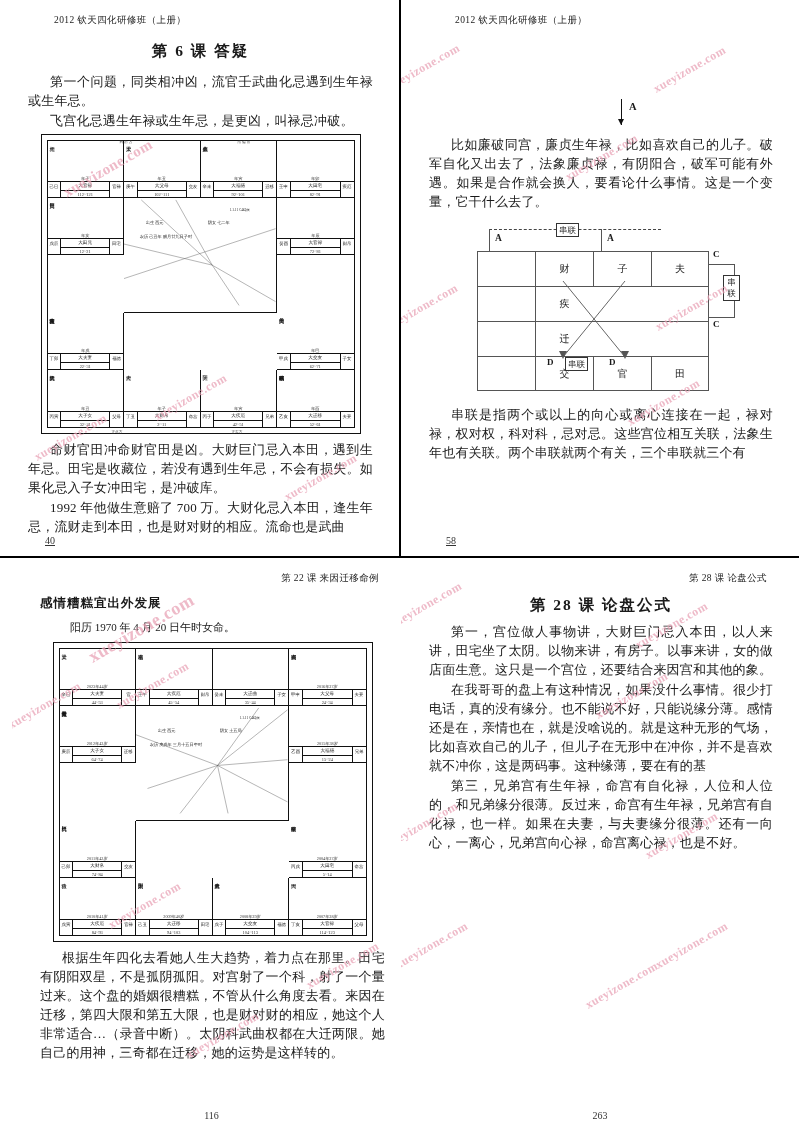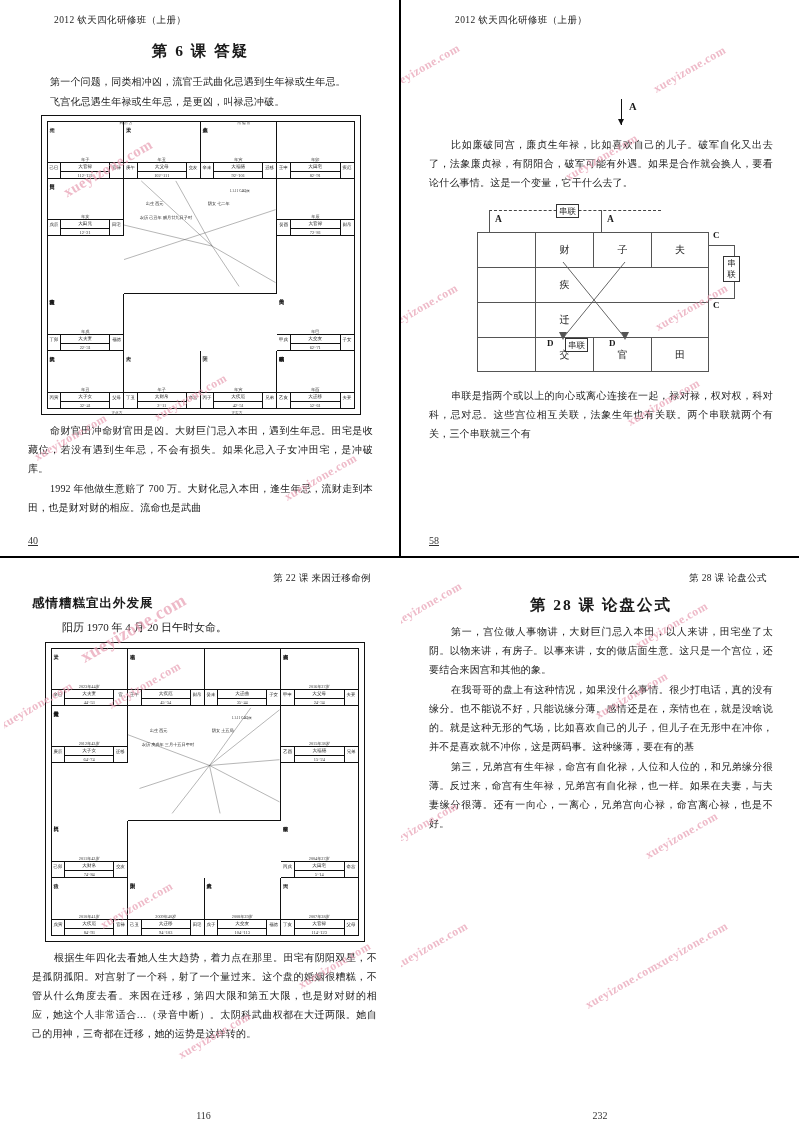--- a/index.html
+++ b/index.html
@@ -3,36 +3,36 @@
 <meta charset="utf-8">
 <style>
   html,body{margin:0;padding:0;background:#fff;}
   body{width:799px;height:1131px;font-family:"Liberation Serif","DejaVu Serif",serif;color:#1a1a1a;}
   .sheet{position:relative;width:697px;height:1131px;box-sizing:border-box;}
   .vdiv{position:absolute;left:399px;top:0;width:2px;height:1131px;background:#000;}
   .hdiv{position:absolute;left:0;top:556px;width:799px;height:2px;background:#000;}
   .page{position:absolute;box-sizing:border-box;overflow:hidden;background:#fff;}
   .p-tl{left:0;top:0;width:399px;height:556px;padding:14px 26px 10px 28px;}
   .p-tr{left:401px;top:0;width:398px;height:556px;padding:14px 26px 10px 28px;}
-  .p-bl{left:4px;top:558px;width:399px;height:573px;padding:14px 26px 10px 28px;}
+  .p-bl{left:12px;top:558px;width:399px;height:573px;padding:14px 26px 10px 28px;}
   .p-br{left:401px;top:558px;width:398px;height:573px;padding:14px 26px 10px 28px;}
 
   .runhead{font-size:9.5px;letter-spacing:.4px;color:#222;white-space:nowrap;}
   .runhead.left{text-align:left;padding-left:26px;}
   .runhead.right{text-align:right;padding-right:6px;}
 
   .lesson-title{text-align:center;font-weight:bold;font-size:15.5px;letter-spacing:2px;margin:14px 0 10px;}
   .sec-title{font-weight:bold;font-size:12.5px;letter-spacing:1px;margin:10px 0 6px;}
 
-  p.body{font-size:10px;line-height:19px;margin:0 0 1px;text-align:justify;text-justify:inter-ideograph;letter-spacing:.2px;}
+  p.body{font-size:13px;line-height:19px;margin:0 0 1px;text-align:justify;text-justify:inter-ideograph;letter-spacing:.2px;}
   p.body.ind{text-indent:22px;}
   p.date{font-size:11px;line-height:19px;margin:2px 0 5px;text-indent:30px;}
 
   .pagenum{position:absolute;bottom:10px;font-size:10px;color:#333;}
-  .pn-left{left:28px;text-decoration:underline;}
+  .pn-left{left:45px;text-decoration:underline;}
   .pn-center{left:0;width:100%;text-align:center;}
 
   
   .ziwei{position:relative;width:318px;margin:4px auto 6px;border:1px solid #111;background:#fff;}
   .ziwei .inner{position:relative;margin:5px;border:1px solid #111;}
   .zrow{display:flex;}
   .zcell{position:relative;box-sizing:border-box;border-right:1px solid #111;border-bottom:1px solid #111;width:25%;height:57px;overflow:hidden;}
   .zcell:last-child{border-right:none;}
   .zrow:last-child .zcell{border-bottom:none;}
   .zcell .stars{position:absolute;top:1px;left:2px;font-size:5.2px;line-height:6px;letter-spacing:0;color:#111;writing-mode:vertical-rl;max-height:30px;}
@@ -554,21 +554,21 @@
     <div class="wm r s" style="left:170px;top:470px;">xueyizone.com</div>
   </div>
 
   <div class="page p-br">
     <div class="runhead right">第 28 课  论盘公式</div>
     <div class="lesson-title" style="margin:10px 0 6px;">第 28 课  论盘公式</div>
     <p class="body ind">第一，宫位做人事物讲，大财巨门忌入本田，以人来讲，田宅坐了太阴。以物来讲，有房子。以事来讲，女的做店面生意。这只是一个宫位，还要结合来因宫和其他的象。</p>
     <p class="body ind">在我哥哥的盘上有这种情况，如果没什么事情。很少打电话，真的没有缘分。也不能说不好，只能说缘分薄。感情还是在，亲情也在，就是没啥说的。就是这种无形的气场，比如喜欢自己的儿子，但儿子在无形中在冲你，并不是喜欢就不冲你，这是两码事。这种缘薄，要在有的基</p>
     <p class="body ind">第三，兄弟宫有生年禄，命宫有自化禄，人位和人位的，和兄弟缘分很薄。反过来，命宫有生年禄，兄弟宫有自化禄，也一样。如果在夫妻，与夫妻缘分很薄。还有一向心，一离心，兄弟宫向心禄，命宫离心禄，也是不好。</p>
 
-    <div class="pagenum pn-center">232</div>
+    <div class="pagenum pn-center">263</div>
 
     <div class="wm r s" style="left:-16px;top:40px;">xueyizone.com</div>
     <div class="wm r s" style="left:230px;top:60px;">xueyizone.com</div>
     <div class="wm r s" style="left:190px;top:130px;">xueyizone.com</div>
     <div class="wm r s" style="left:-20px;top:260px;">xueyizone.com</div>
     <div class="wm r s" style="left:240px;top:270px;">xueyizone.com</div>
     <div class="wm r s" style="left:-10px;top:380px;">xueyizone.com</div>
     <div class="wm r s" style="left:250px;top:380px;">xueyizone.com</div>
     <div class="wm r s" style="left:180px;top:420px;">xueyizone.com</div>
   </div>

